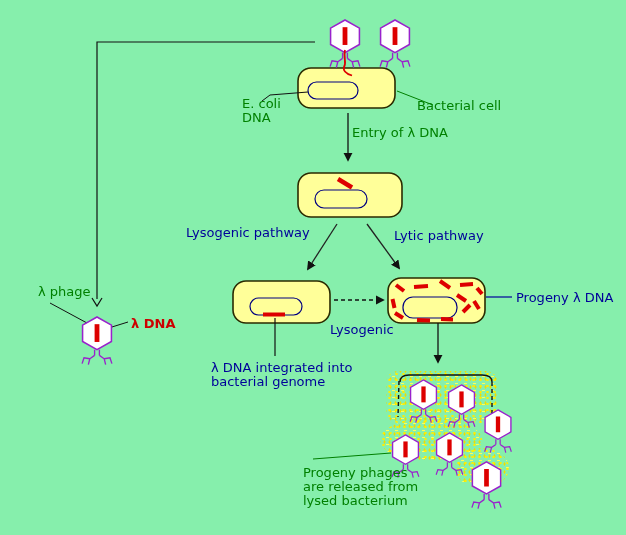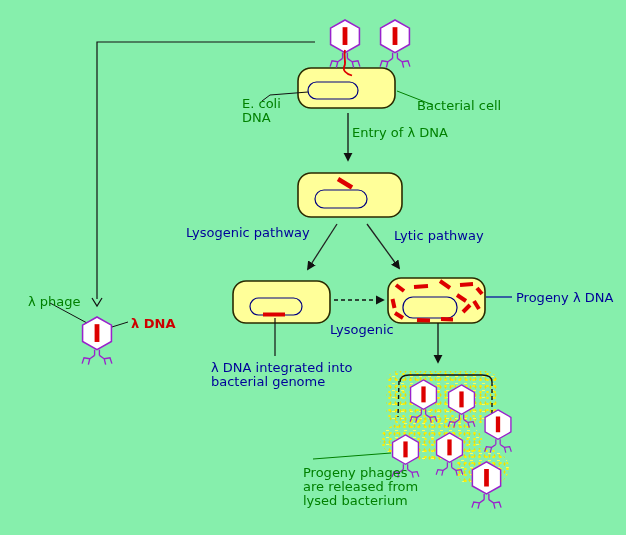--- a/index.html
+++ b/index.html
@@ -106,19 +106,19 @@
   <div class="label green" style="left:242px;top:97px;">E. coli
 DNA</div>
   <div class="label green" style="left:417px;top:99px;">Bacterial cell</div>
   <div class="label blue" style="left:186px;top:226px;">Lysogenic pathway</div>
   <div class="label green" style="left:352px;top:126px;">Entry of λ DNA</div>
   <div class="label blue" style="left:394px;top:229px;">Lytic pathway</div>
   <div class="label blue" style="left:330px;top:323px;">Lysogenic</div>
   <div class="label blue" style="left:516px;top:291px;">Progeny λ DNA</div>
   <div class="label blue" style="left:211px;top:361px;">λ DNA integrated into
 bacterial genome</div>
-  <div class="label green" style="left:28px;top:285px;margin-top:10px;">λ phage</div>
+  <div class="label green" style="left:38px;top:285px;">λ phage</div>
   <div class="label red" style="left:131px;top:317px;">λ DNA</div>
   <div class="label green" style="left:263px;top:466px;margin-left:40px;">Progeny phages
 are released from
 lysed bacterium</div>
 
 </div>
 
 </body></html>

